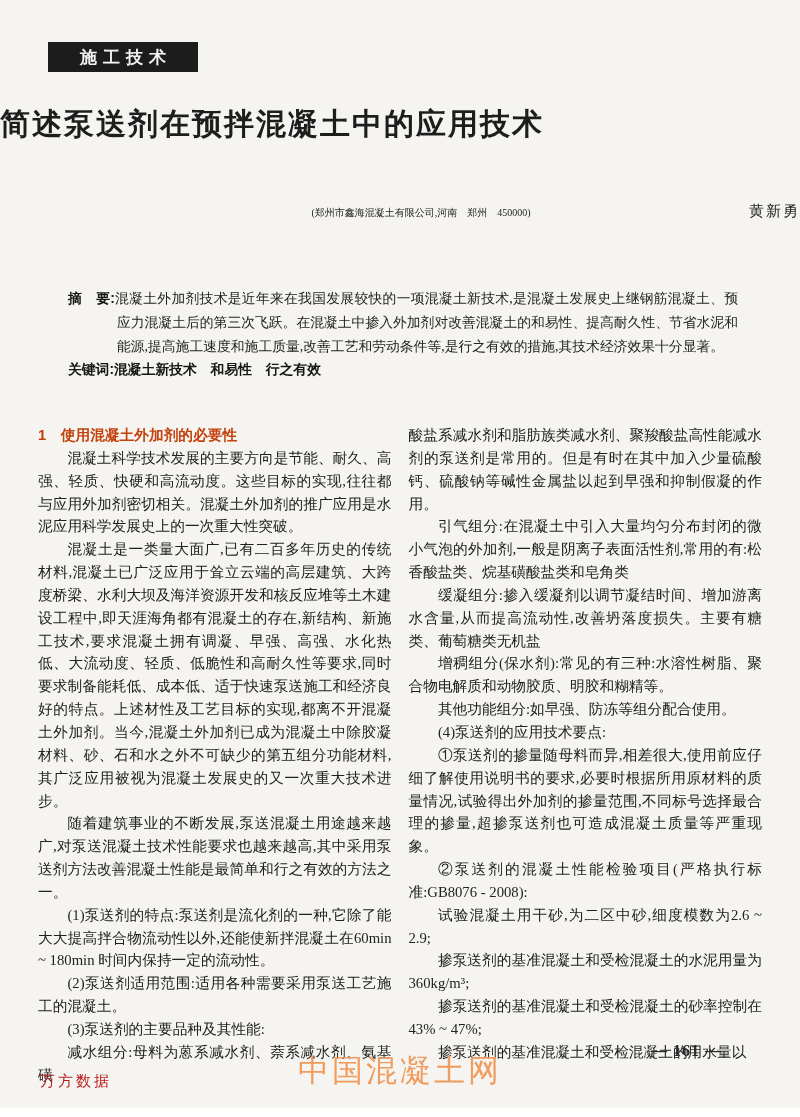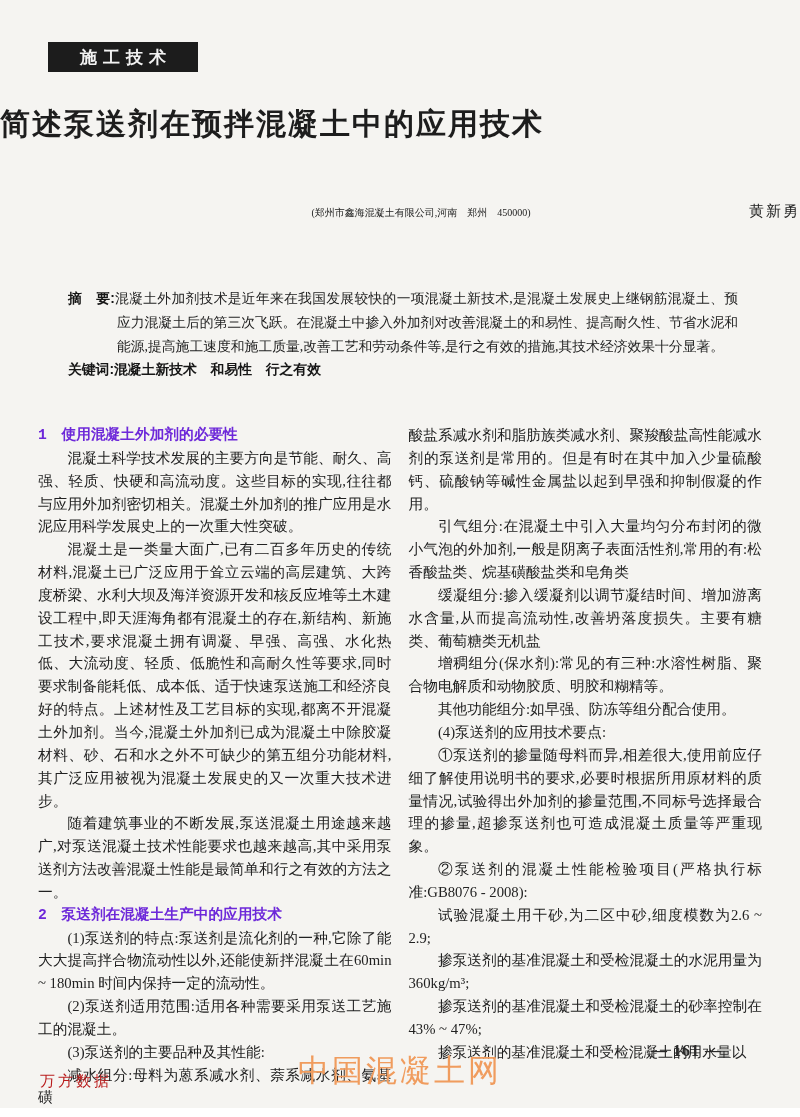--- a/index.html
+++ b/index.html
@@ -52,22 +52,22 @@
     position:absolute; left:38px; right:38px; top:424px;
     display:flex; gap:17px;
   }
   .col {
     flex:1; min-width:0;
     font-size:14.7px; line-height:22.85px;
     text-align:justify; color:#212121;
   }
   .col p { margin:0; }
   .sec-heading {
-    font-family:Liberation Mono, monospace;
-    font-weight:bold; color:#6d28d9;
+    font-family:Liberation Sans, sans-serif;
+    font-weight:bold; color:#c2410c;
   }
   .para { text-indent:2em; }
   .cont { text-indent:0; }
   .page-number {
     position:absolute; right:78px; top:1042px;
     font-size:16px; letter-spacing:1px; color:#2a2a2a;font-weight:bold;
   }
   .watermark {
     position:absolute; left:0; right:0; top:1050px;
     text-align:center;
@@ -99,21 +99,20 @@
     <p><span class="lbl">摘　要:</span><span>混凝土外加剂技术是近年来在我国发展较快的一项混凝土新技术,是混凝土发展史上继钢筋混凝土、预应力混凝土后的第三次飞跃。在混凝土中掺入外加剂对改善混凝土的和易性、提高耐久性、节省水泥和能源,提高施工速度和施工质量,改善工艺和劳动条件等,是行之有效的措施,其技术经济效果十分显著。</span></p>
     <p class="kw"><span class="lbl">关键词:</span><span>混凝土新技术　和易性　行之有效</span></p>
   </div>
 
   <div class="columns">
     <div class="col">
       <p class="sec-heading">1　使用混凝土外加剂的必要性</p>
       <p class="para">混凝土科学技术发展的主要方向是节能、耐久、高强、轻质、快硬和高流动度。这些目标的实现,往往都与应用外加剂密切相关。混凝土外加剂的推广应用是水泥应用科学发展史上的一次重大性突破。</p>
       <p class="para">混凝土是一类量大面广,已有二百多年历史的传统材料,混凝土已广泛应用于耸立云端的高层建筑、大跨度桥梁、水利大坝及海洋资源开发和核反应堆等土木建设工程中,即天涯海角都有混凝土的存在,新结构、新施工技术,要求混凝土拥有调凝、早强、高强、水化热低、大流动度、轻质、低脆性和高耐久性等要求,同时要求制备能耗低、成本低、适于快速泵送施工和经济良好的特点。上述材性及工艺目标的实现,都离不开混凝土外加剂。当今,混凝土外加剂已成为混凝土中除胶凝材料、砂、石和水之外不可缺少的第五组分功能材料,其广泛应用被视为混凝土发展史的又一次重大技术进步。</p>
       <p class="para">随着建筑事业的不断发展,泵送混凝土用途越来越广,对泵送混凝土技术性能要求也越来越高,其中采用泵送剂方法改善混凝土性能是最简单和行之有效的方法之一。</p>
-      <p class="sec-heading">2　泵送剂在混凝土生产中的应用技术</p>
       <p class="para">(1)泵送剂的特点:泵送剂是流化剂的一种,它除了能大大提高拌合物流动性以外,还能使新拌混凝土在60min ~ 180min 时间内保持一定的流动性。</p>
       <p class="para">(2)泵送剂适用范围:适用各种需要采用泵送工艺施工的混凝土。</p>
       <p class="para">(3)泵送剂的主要品种及其性能:</p>
       <p class="para">减水组分:母料为蒽系减水剂、萘系减水剂、氨基磺</p>
     </div>
     <div class="col">
       <p class="cont">酸盐系减水剂和脂肪族类减水剂、聚羧酸盐高性能减水剂的泵送剂是常用的。但是有时在其中加入少量硫酸钙、硫酸钠等碱性金属盐以起到早强和抑制假凝的作用。</p>
       <p class="para">引气组分:在混凝土中引入大量均匀分布封闭的微小气泡的外加剂,一般是阴离子表面活性剂,常用的有:松香酸盐类、烷基磺酸盐类和皂角类</p>
       <p class="para">缓凝组分:掺入缓凝剂以调节凝结时间、增加游离水含量,从而提高流动性,改善坍落度损失。主要有糖类、葡萄糖类无机盐</p>
       <p class="para">增稠组分(保水剂):常见的有三种:水溶性树脂、聚合物电解质和动物胶质、明胶和糊精等。</p>

